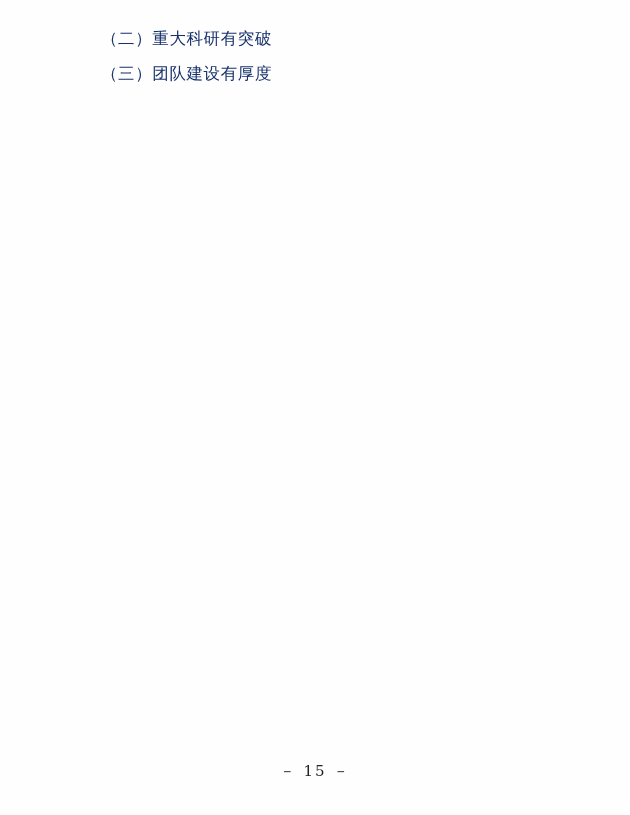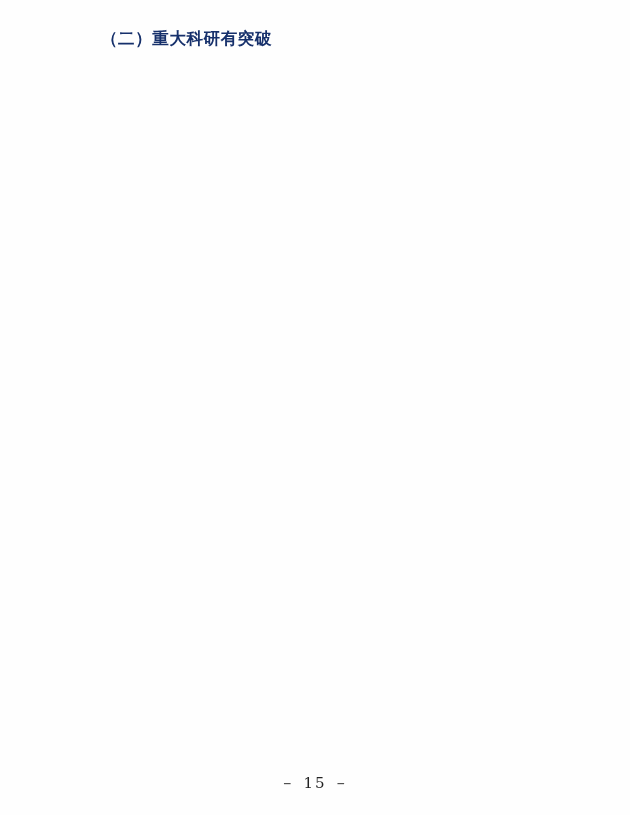--- a/index.html
+++ b/index.html
@@ -21,21 +21,21 @@
     box-sizing: border-box;
     padding: 22px 64px 0 68px;
     position: relative;
     background: #fefefe;
   }
   .doc-body {
     display: block;
   }
   .heading {
     font-family: "DejaVu Sans", "Liberation Sans", sans-serif;
-    font-weight: bold;
+    font-weight: normal;
     font-size: 16.5px;
     line-height: 34px;
     letter-spacing: 0.6px;
     color: #16306b;
     text-indent: 33px;
     margin: 0 0 1px 0;
     white-space: nowrap;
   }
   .para {
     font-size: 16.2px;
@@ -47,34 +47,35 @@
     margin: 0;
     color: #1b1b1b;
   }
   .para.first-block {
     margin-top: 0;
   }
   .footer {
     position: absolute;
     left: 0;
     right: 0;
-    bottom: 22px;
+    bottom: 34px;
     text-align: center;
     font-size: 15px;
     letter-spacing: 2px;
     color: #222;
     font-family: "DejaVu Serif", "Liberation Serif", serif;
   }
 </style>
 </head>
 <body>
 
 <div class="page">
   <div class="doc-body">
 
     <h2 class="heading">（二）重大科研有突破</h2>
 
+    <h2 class="heading">（三）团队建设有厚度</h2>
 
 
   </div>
 
   <div class="footer">－ 15 －</div>
 </div>
 
 </body></html>

